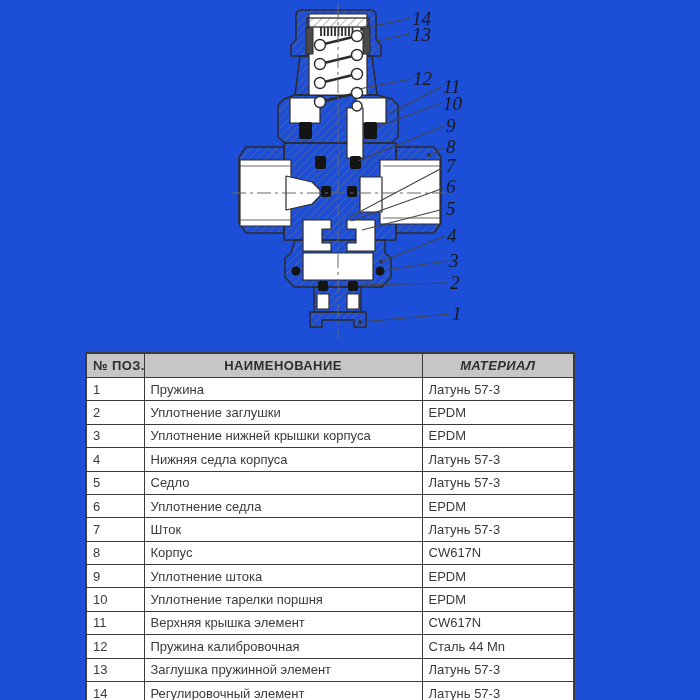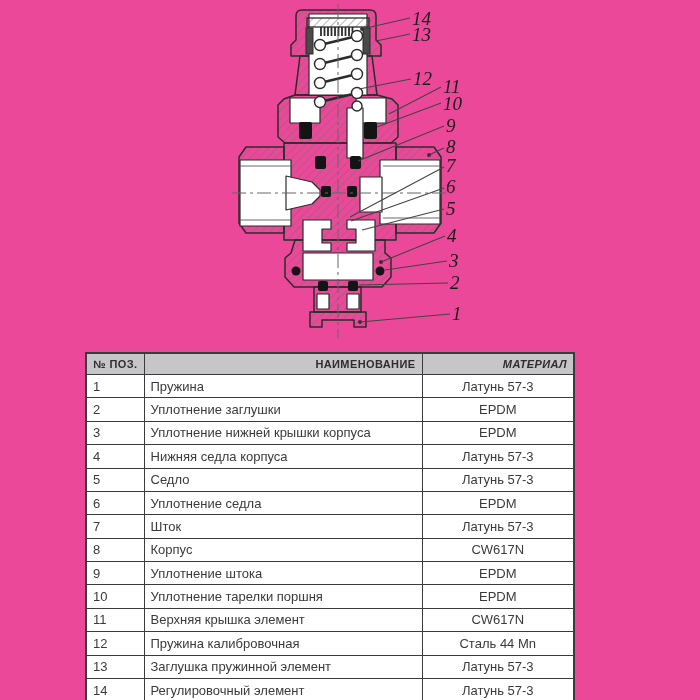--- a/index.html
+++ b/index.html
@@ -1,17 +1,17 @@
 <!DOCTYPE html>
 <html><head>
 <meta charset="utf-8">
 <style>
   html,body{margin:0;padding:0;background:#ffffff;}
   body{width:700px;height:700px;position:relative;font-family:"Liberation Sans",sans-serif;overflow:hidden;}
-  .page{position:absolute;inset:0;background:#ec4899;}
+  .page{position:absolute;inset:0;background:#1d4ed8;}
   svg text.callout{
     font-family:"Liberation Serif",serif;
     font-style:italic;
     font-size:19px;
     fill:#1a1a1a;
   }
   table.parts{
     position:absolute;
     left:85px;top:352px;
     width:488px;
@@ -25,34 +25,33 @@
     overflow:hidden;
     white-space:nowrap;
   }
   table.parts{border:2px solid #3b3b3b;}
   table.parts th{
     background:#c6c6c8;
     color:#2e2e2e;
     font-weight:bold;
     letter-spacing:.4px;
     padding:4px 6px;
-    font-size:11px;
-    text-align:right;
+    font-size:13px;
   }
   table.parts td{
     background:#fff;
     padding:3.2px 6px;
     height:16px;
   }
   th.h-pos{text-align:left;padding-left:7px;}
   th.h-name{text-align:center;margin-top:48px;}
   th.h-mat{text-align:center;font-style:italic;}
   td.c-pos{text-align:left;padding-left:9px;}
   td.c-name{text-align:left;padding-left:12px;}
-  td.c-mat{text-align:center;}
+  td.c-mat{}
   col.w-pos{width:58px;}
   col.w-name{width:278px;}
   col.w-mat{width:152px;}
 </style>
 </head>
 <body>
 
 <div class="page">
 
   <svg width="700" height="348" viewBox="0 0 700 348" style="position:absolute;left:0;top:0;">

